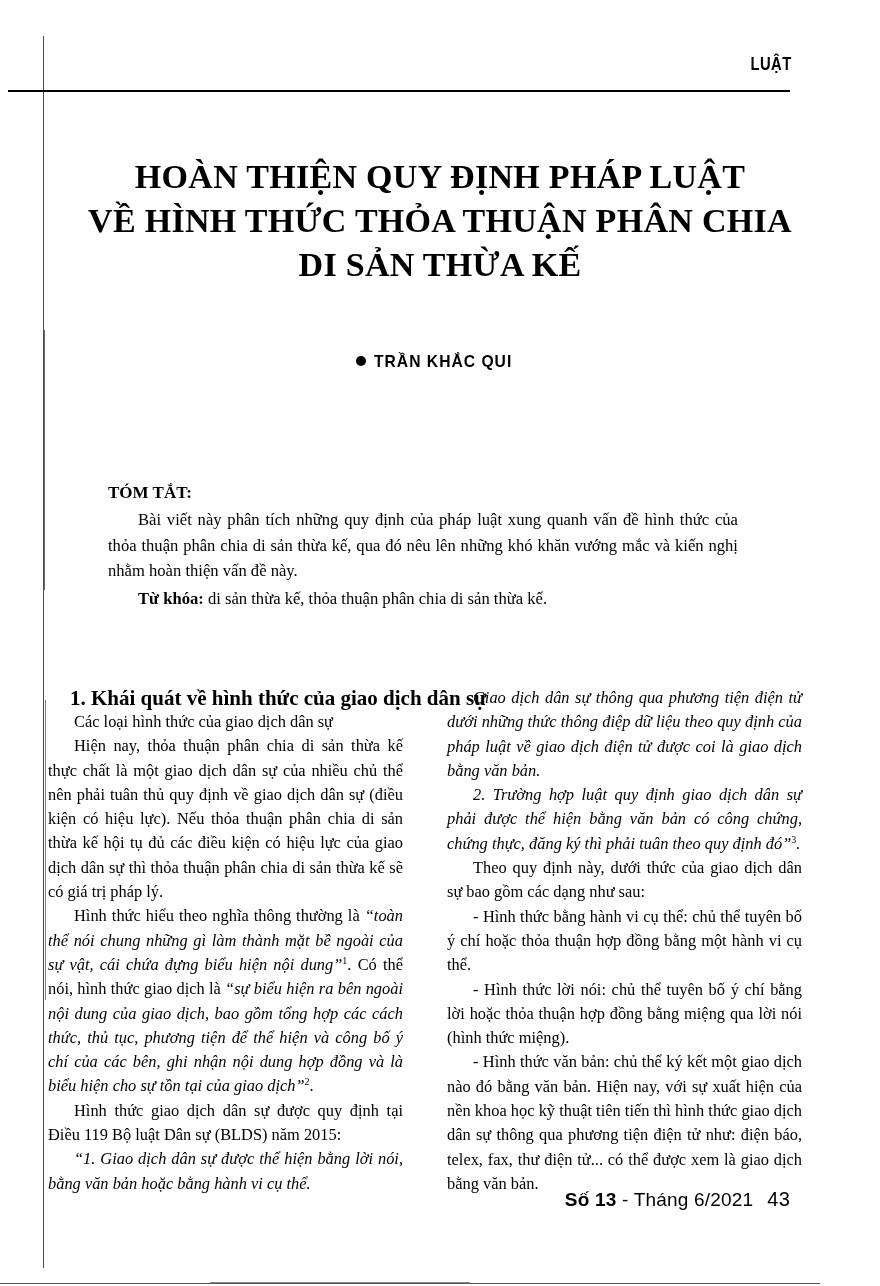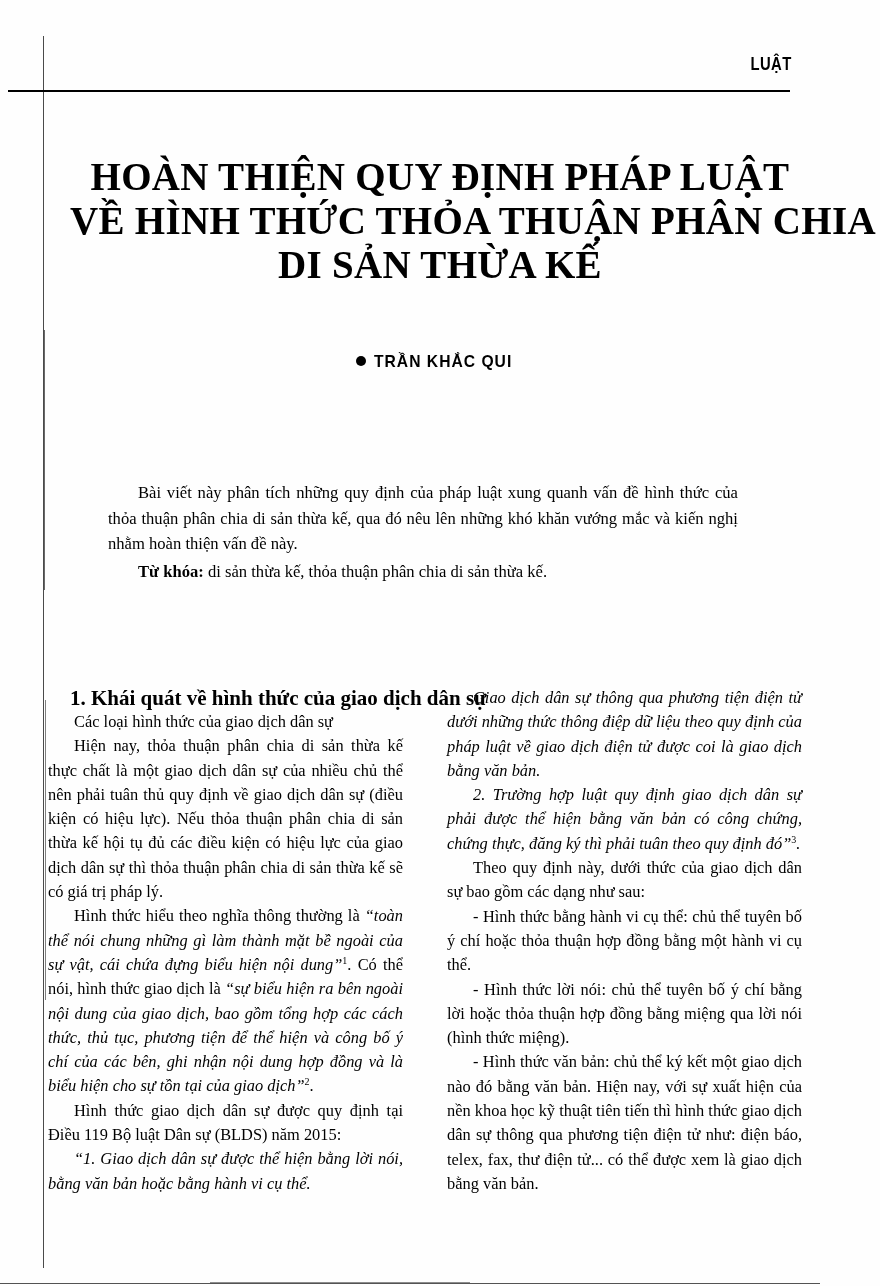--- a/index.html
+++ b/index.html
@@ -105,21 +105,21 @@
   .title-block {
     position: absolute;
     left: 70px;
     top: 155px;
     width: 740px;
     text-align: center;
   }
   .title-line {
     font-family: "Liberation Serif", "DejaVu Serif", serif;
     font-weight: bold;
-    font-size: 39px;
+    font-size: 34px;
     line-height: 44px;
     letter-spacing: 0.3px;
     white-space: nowrap;
   }
 
   
   .author-block {
     position: absolute;
     left: 0;
     top: 352px;
@@ -257,20 +257,21 @@
     <div class="title-line">HOÀN THIỆN QUY ĐỊNH PHÁP LUẬT</div>
     <div class="title-line">VỀ HÌNH THỨC THỎA THUẬN PHÂN CHIA</div>
     <div class="title-line">DI SẢN THỪA KẾ</div>
   </div>
 
   <div class="author-block">
     <span class="author-bullet"></span><span class="author-name">TRẦN KHẮC QUI</span>
   </div>
 
   <div class="abstract">
+    <div class="abstract-heading">TÓM TẮT:</div>
     <div class="abstract-body">Bài viết này phân tích những quy định của pháp luật xung quanh vấn đề hình thức của thỏa thuận phân chia di sản thừa kế, qua đó nêu lên những khó khăn vướng mắc và kiến nghị nhằm hoàn thiện vấn đề này.</div>
     <div class="abstract-keywords">
       <b>Từ khóa:</b><span> di sản thừa kế, thỏa thuận phân chia di sản thừa kế.</span>
     </div>
   </div>
 
   <div class="columns">
 
     <div class="col col-left">
       <div class="section-heading">1. Khái quát về hình thức của giao dịch dân sự</div>
@@ -290,14 +291,17 @@
       <div class="para ital"><span>2. Trường hợp luật quy định giao dịch dân sự phải được thể hiện bằng văn bản có công chứng, chứng thực, đăng ký thì phải tuân theo quy định đó”</span><sup>3</sup><span>.</span></div>
 
       <div class="para">Theo quy định này, dưới thức của giao dịch dân sự bao gồm các dạng như sau:</div>
       <div class="para">- Hình thức bằng hành vi cụ thể: chủ thể tuyên bố ý chí hoặc thỏa thuận hợp đồng bằng một hành vi cụ thể.</div>
       <div class="para">- Hình thức lời nói: chủ thể tuyên bố ý chí bằng lời hoặc thỏa thuận hợp đồng bằng miệng qua lời nói (hình thức miệng).</div>
       <div class="para">- Hình thức văn bản: chủ thể ký kết một giao dịch nào đó bằng văn bản. Hiện nay, với sự xuất hiện của nền khoa học kỹ thuật tiên tiến thì hình thức giao dịch dân sự thông qua phương tiện điện tử như: điện báo, telex, fax, thư điện tử... có thể được xem là giao dịch bằng văn bản.</div>
     </div>
 
   </div>
 
+  <div class="footer">
+    <span class="footer-issue">Số 13</span><span class="footer-sep"> - </span><span class="footer-date">Tháng 6/2021</span><span class="footer-page">43</span>
+  </div>
 
 </div>
 
 </body></html>

